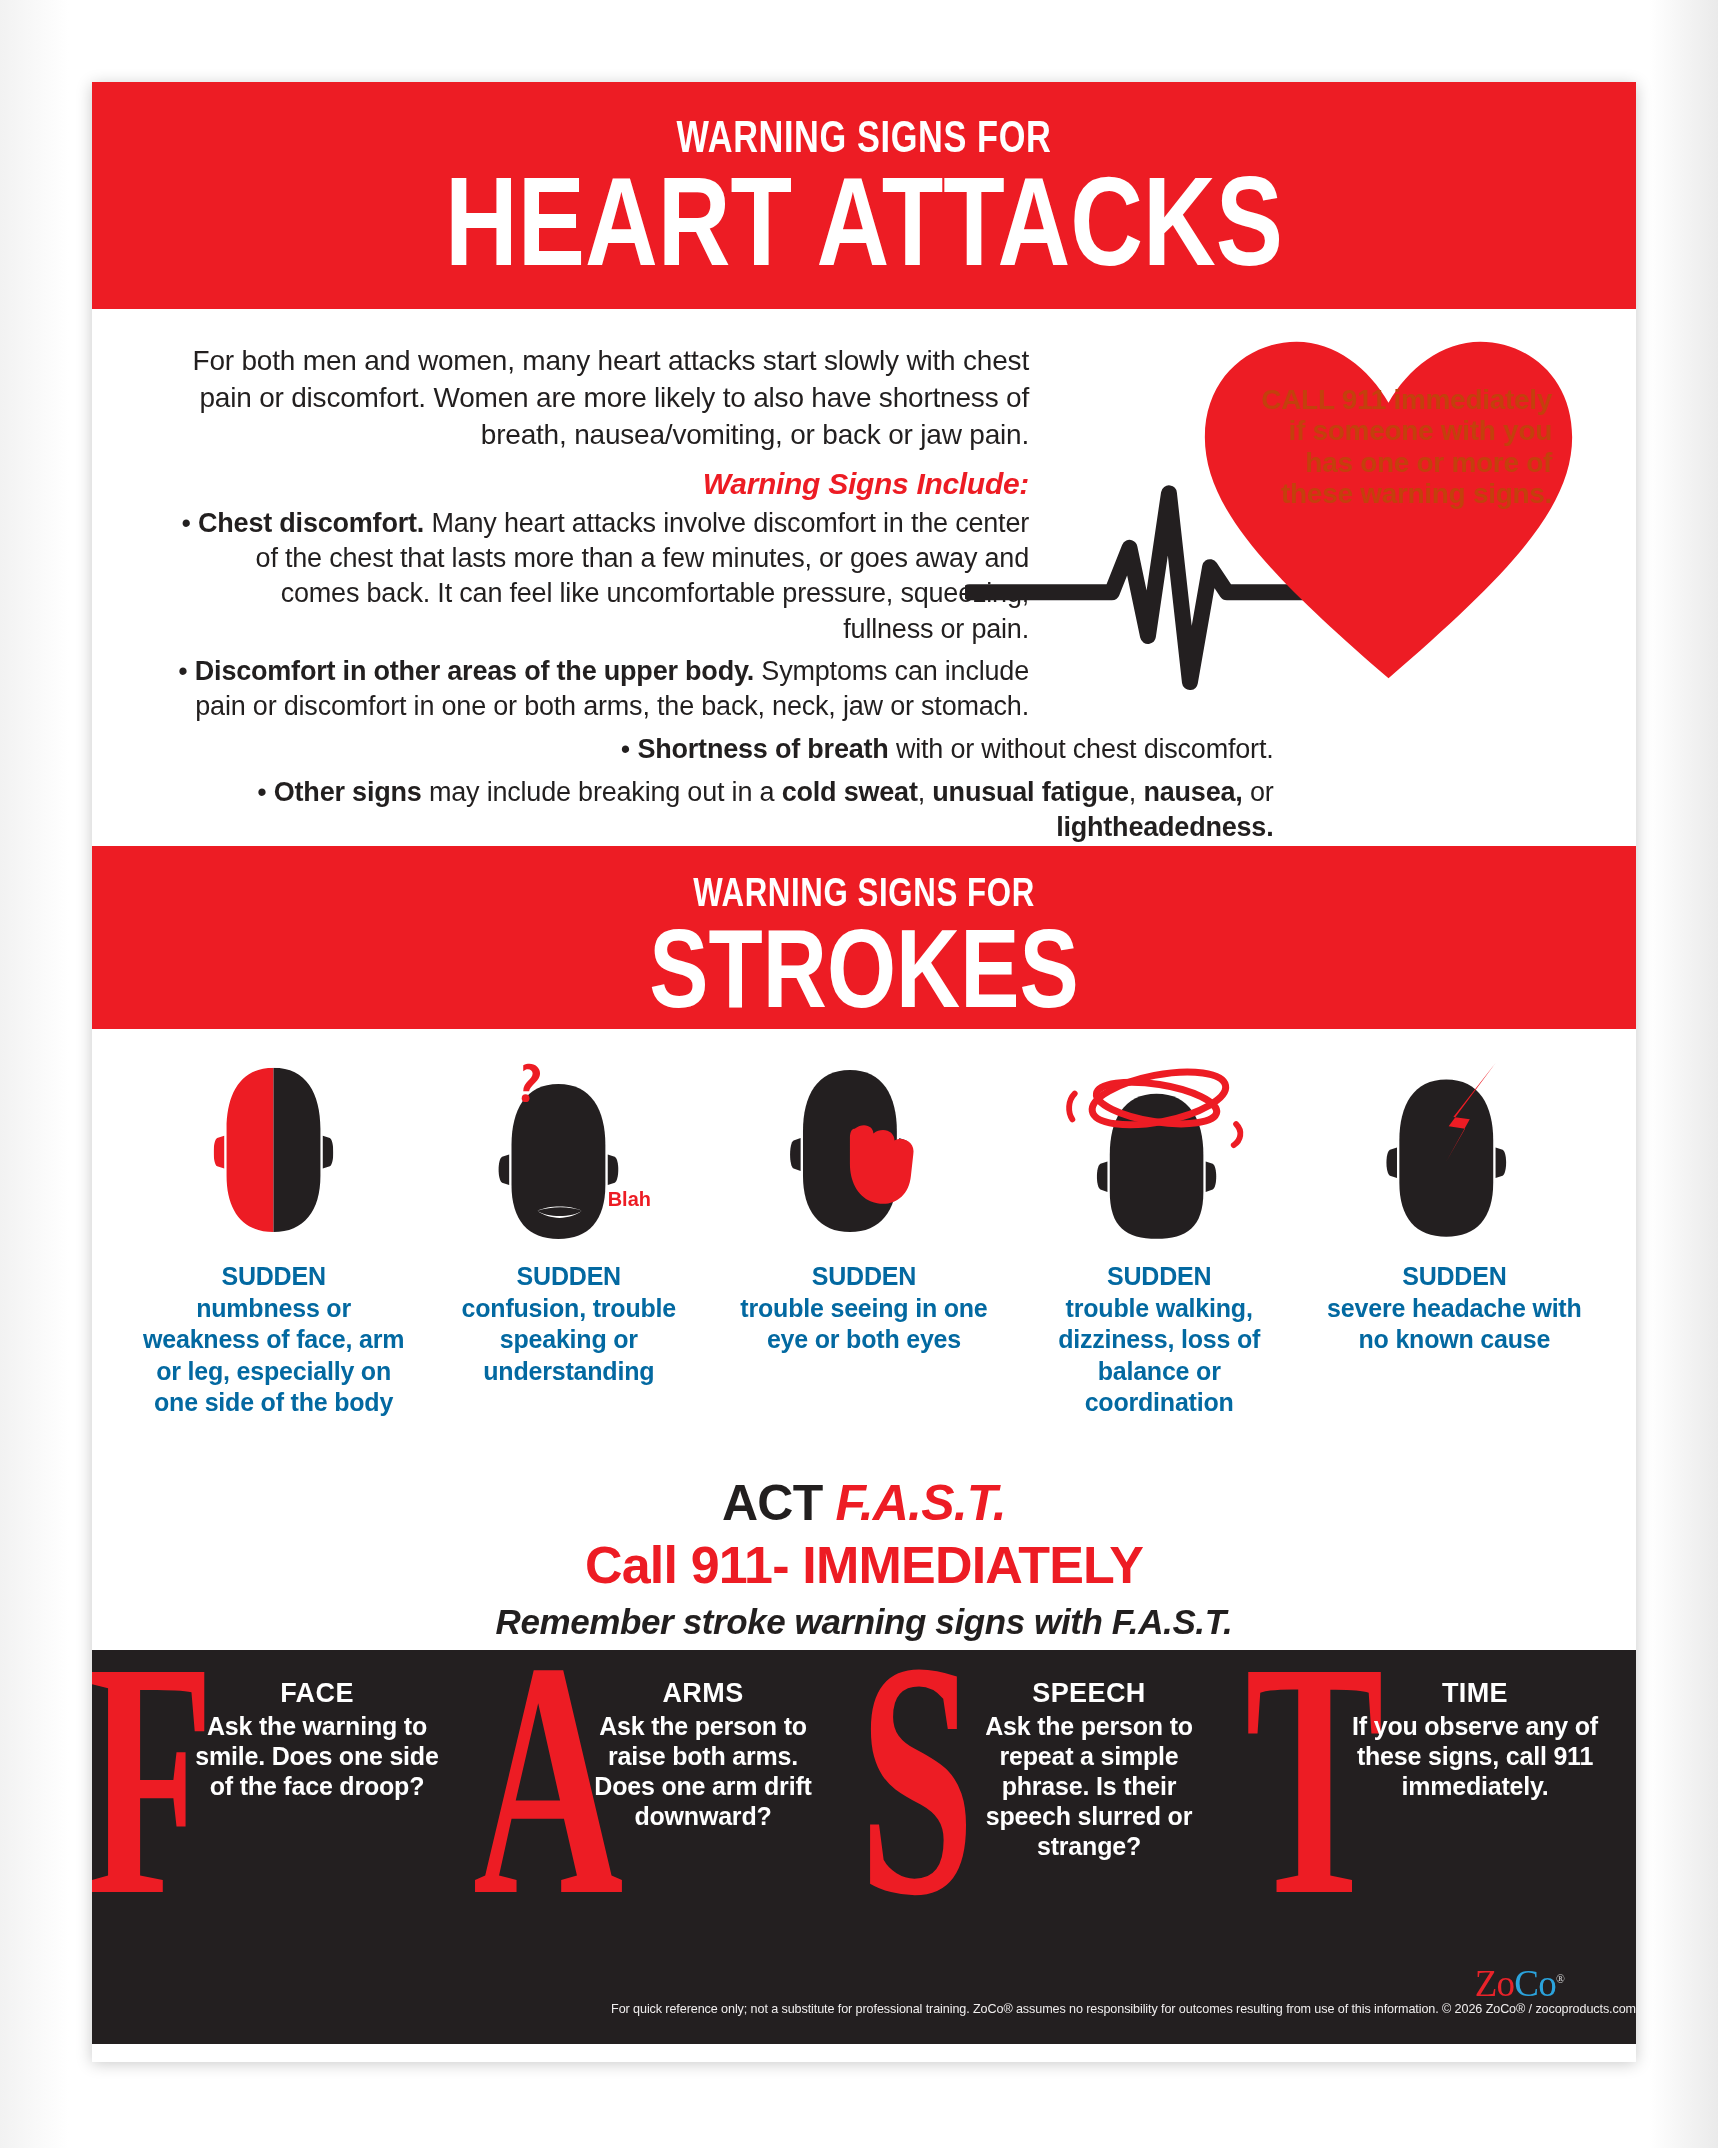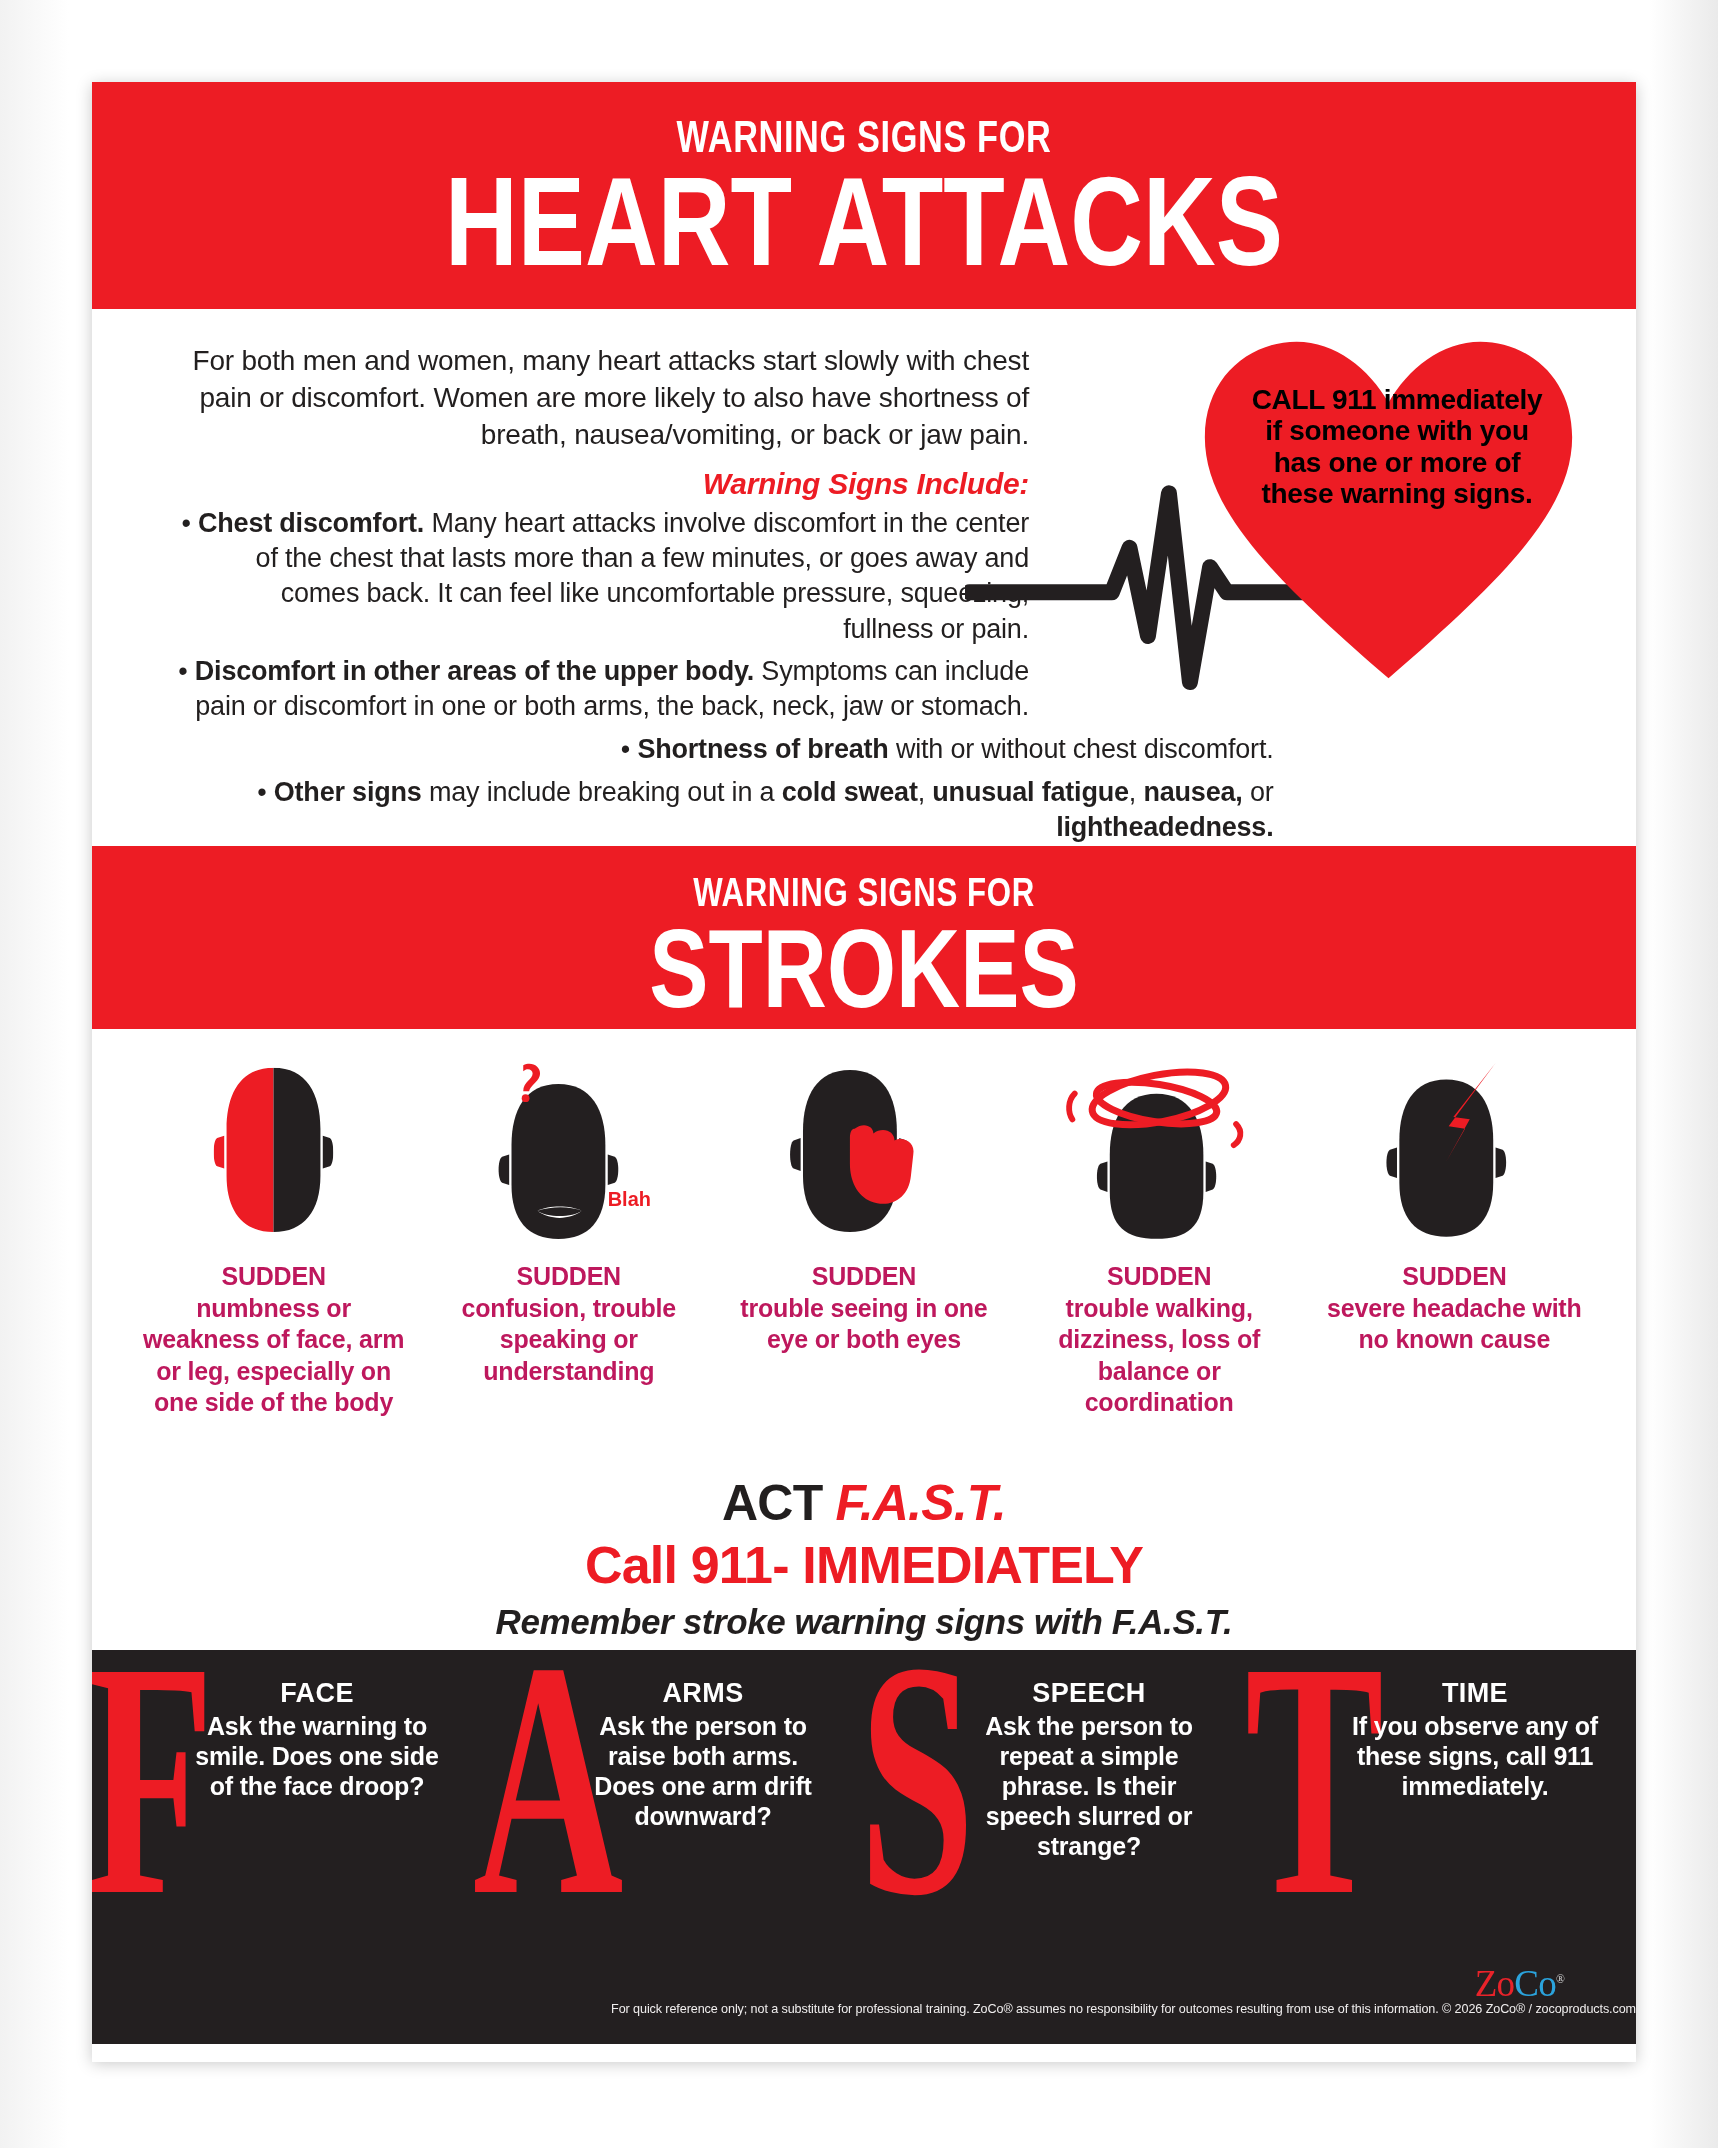--- a/index.html
+++ b/index.html
@@ -68,34 +68,34 @@
   }
   ul.signs li b{font-weight:700;}
   li.wide{width:1082px;}
 
   
   .heart-wrap{position:absolute;left:873px;top:25px;width:638px;height:369px;}
   .ekg{position:absolute;left:0;top:134px;}
   .heart-shape{position:absolute;left:218px;top:0;width:411px;height:352px;}
   .heart-text{
     position:absolute;left:277px;top:50px;width:310px;
-    text-align:center;color:#000000;font-weight:700;
+    text-align:right;color:#c2410c;font-weight:700;
     font-size:28px;line-height:1.12;letter-spacing:-0.3px;
   }
 
   
   .stroke-body{position:relative;height:621px;background:#fff;}
   .icon-row{
     display:flex;justify-content:space-around;align-items:flex-start;
     padding:34px 34px 0 34px;
   }
   .icon-col{width:277px;text-align:center;}
   .icon-art{height:176px;position:relative;}
   .cap{
-    margin-top:22px;color:#be185d;font-weight:700;
+    margin-top:22px;color:#0369a1;font-weight:700;
     font-size:25px;line-height:1.26;letter-spacing:-0.2px;
   }
   .cap .sudden{display:block;}
 
   
   .act{
     position:absolute;left:0;right:0;bottom:8.4px;text-align:center;
   }
   .act-1{font-size:50px;font-weight:700;color:#221f1f;letter-spacing:-0.8px;}
   .act-1 em{color:#ED1C24;font-style:italic;font-weight:700;}

